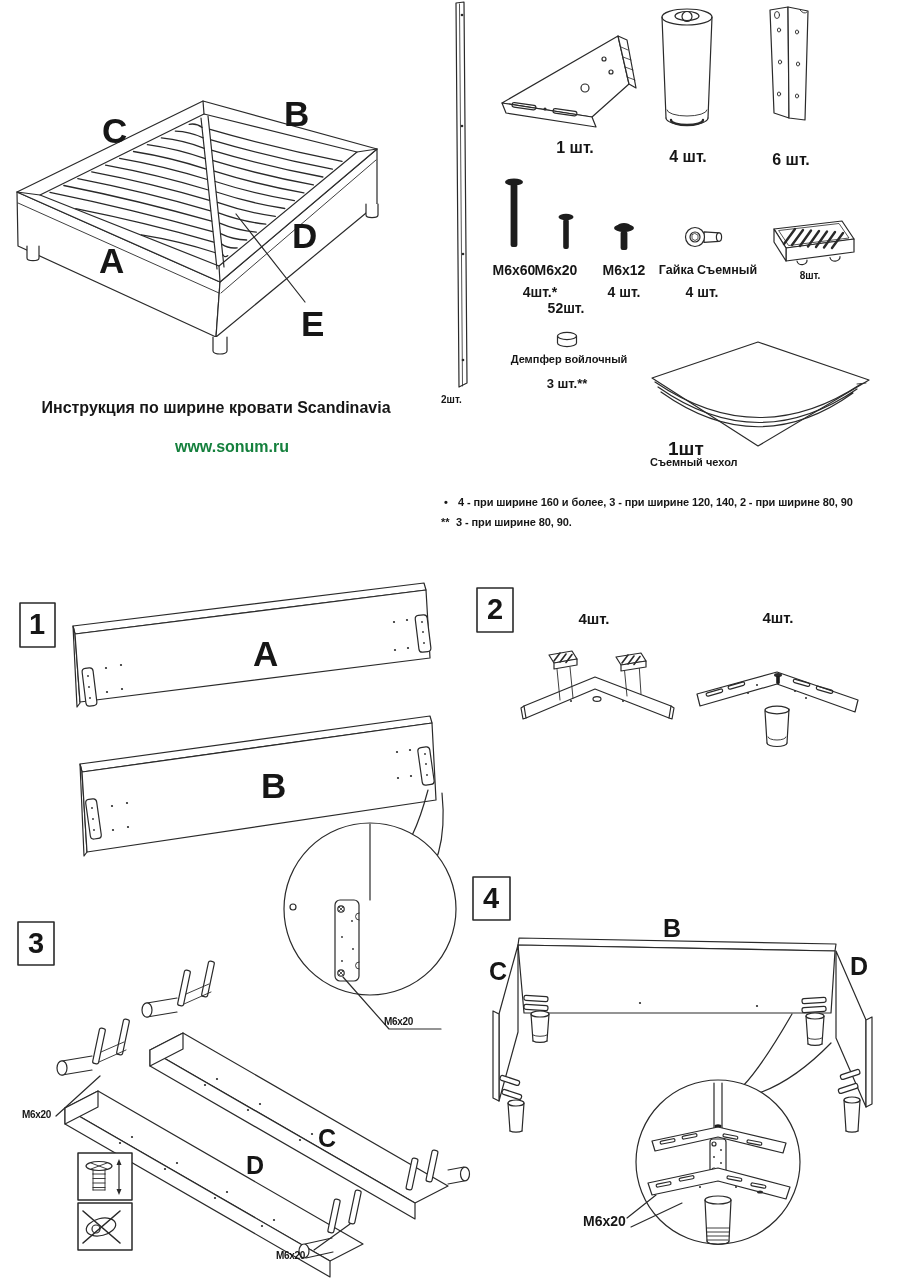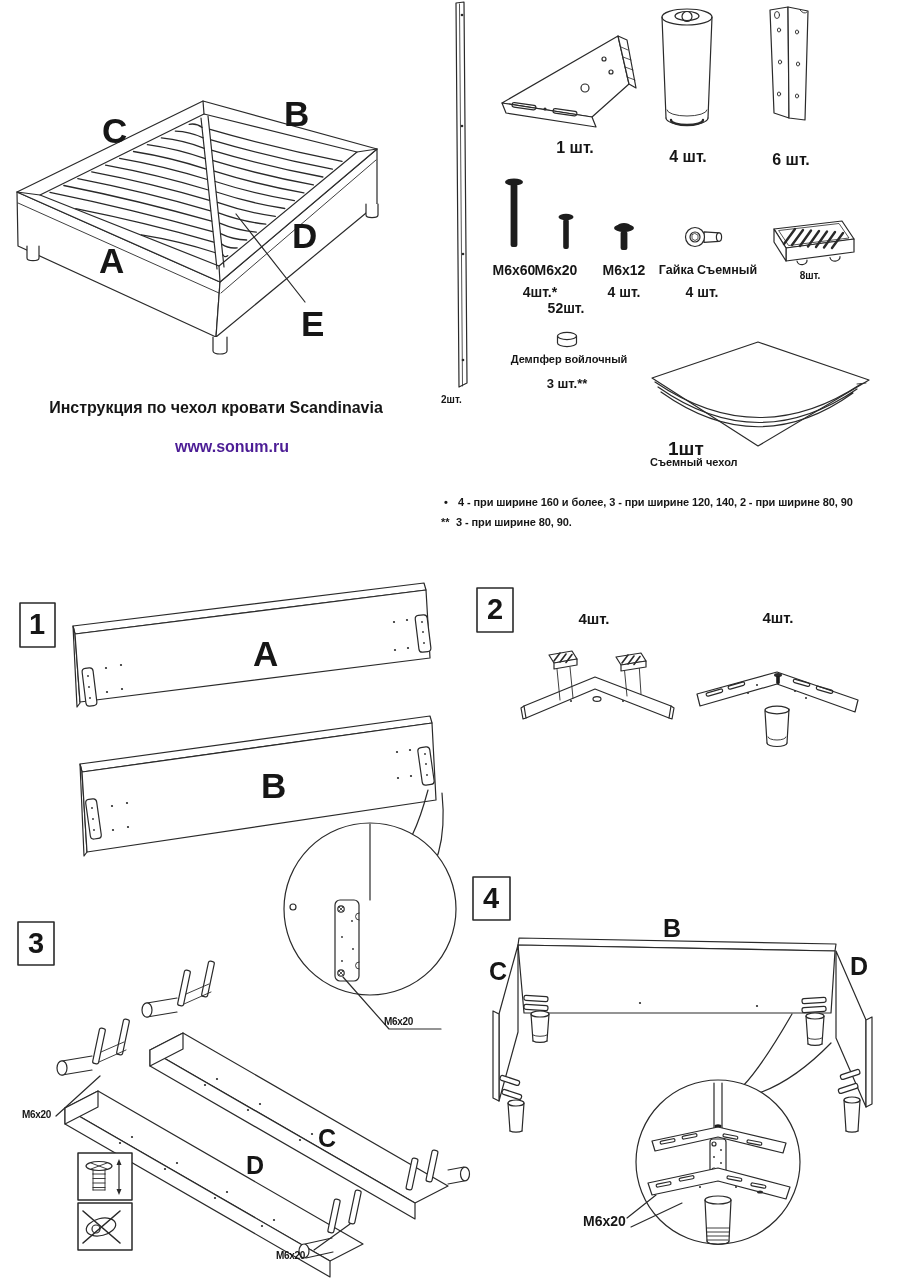--- a/index.html
+++ b/index.html
@@ -11,21 +11,21 @@
   .c{transform:translateX(-50%);}
   .big{font-size:35px;}
   .mid{font-size:25px;}
   .qty{font-size:16px;}
   .pn{font-size:14px;}
   .sm{font-size:10px;letter-spacing:-0.3px;}
   .num{font-size:29px;}
   .fn{font-size:11px;letter-spacing:-0.1px;}
   .titleblock{position:absolute;left:0;top:399px;width:432px;text-align:center;}
   .titleblock .t1{display:block;font-size:16px;font-weight:bold;color:#161616;}
-  .titleblock .t2{display:block;font-size:16px;font-weight:bold;color:#4c1d95;margin-top:21px;padding-left:32px;}
+  .titleblock .t2{display:block;font-size:16px;font-weight:bold;color:#15803d;margin-top:21px;padding-left:32px;}
 </style>
 </head>
 <body>
 
 <div id="page">
 
 <svg width="900" height="1280" viewBox="0 0 900 1280">
 <g stroke="#2a2a2a" fill="none" stroke-width="1.2" stroke-linejoin="round" stroke-linecap="round">
 
   <g>
@@ -369,21 +369,21 @@
     <ellipse cx="718" cy="1200" rx="13" ry="4" fill="#fff"></ellipse>
     <path d="M705,1200 L707,1241 M731,1200 L729,1241"></path>
     <path d="M707,1228 h22 M707,1232 h22 M707,1236 h22 M707,1240 h21" stroke-width="0.9"></path>
     <path d="M707,1241 a11,3.5 0 0,0 22,0"></path>
     <path d="M627,1218 L656,1195 M631,1227 L682,1203"></path>
   </g>
 </g>
 </svg>
 
 <div class="titleblock">
-  <span class="t1">Инструкция по чехол кровати Scandinavia</span>
+  <span class="t1">Инструкция по ширине кровати Scandinavia</span>
   <span class="t2">www.sonum.ru</span>
 </div>
 
 <span class="lbl big" style="left:102px;top:113px">C</span>
 <span class="lbl big" style="left:284px;top:96px">B</span>
 <span class="lbl big" style="left:99px;top:243px">A</span>
 <span class="lbl big" style="left:292px;top:218px">D</span>
 <span class="lbl big" style="left:301px;top:306px">E</span>
 
 <span class="lbl" style="left:441px;top:395px;font-size:10px">2шт.</span>

